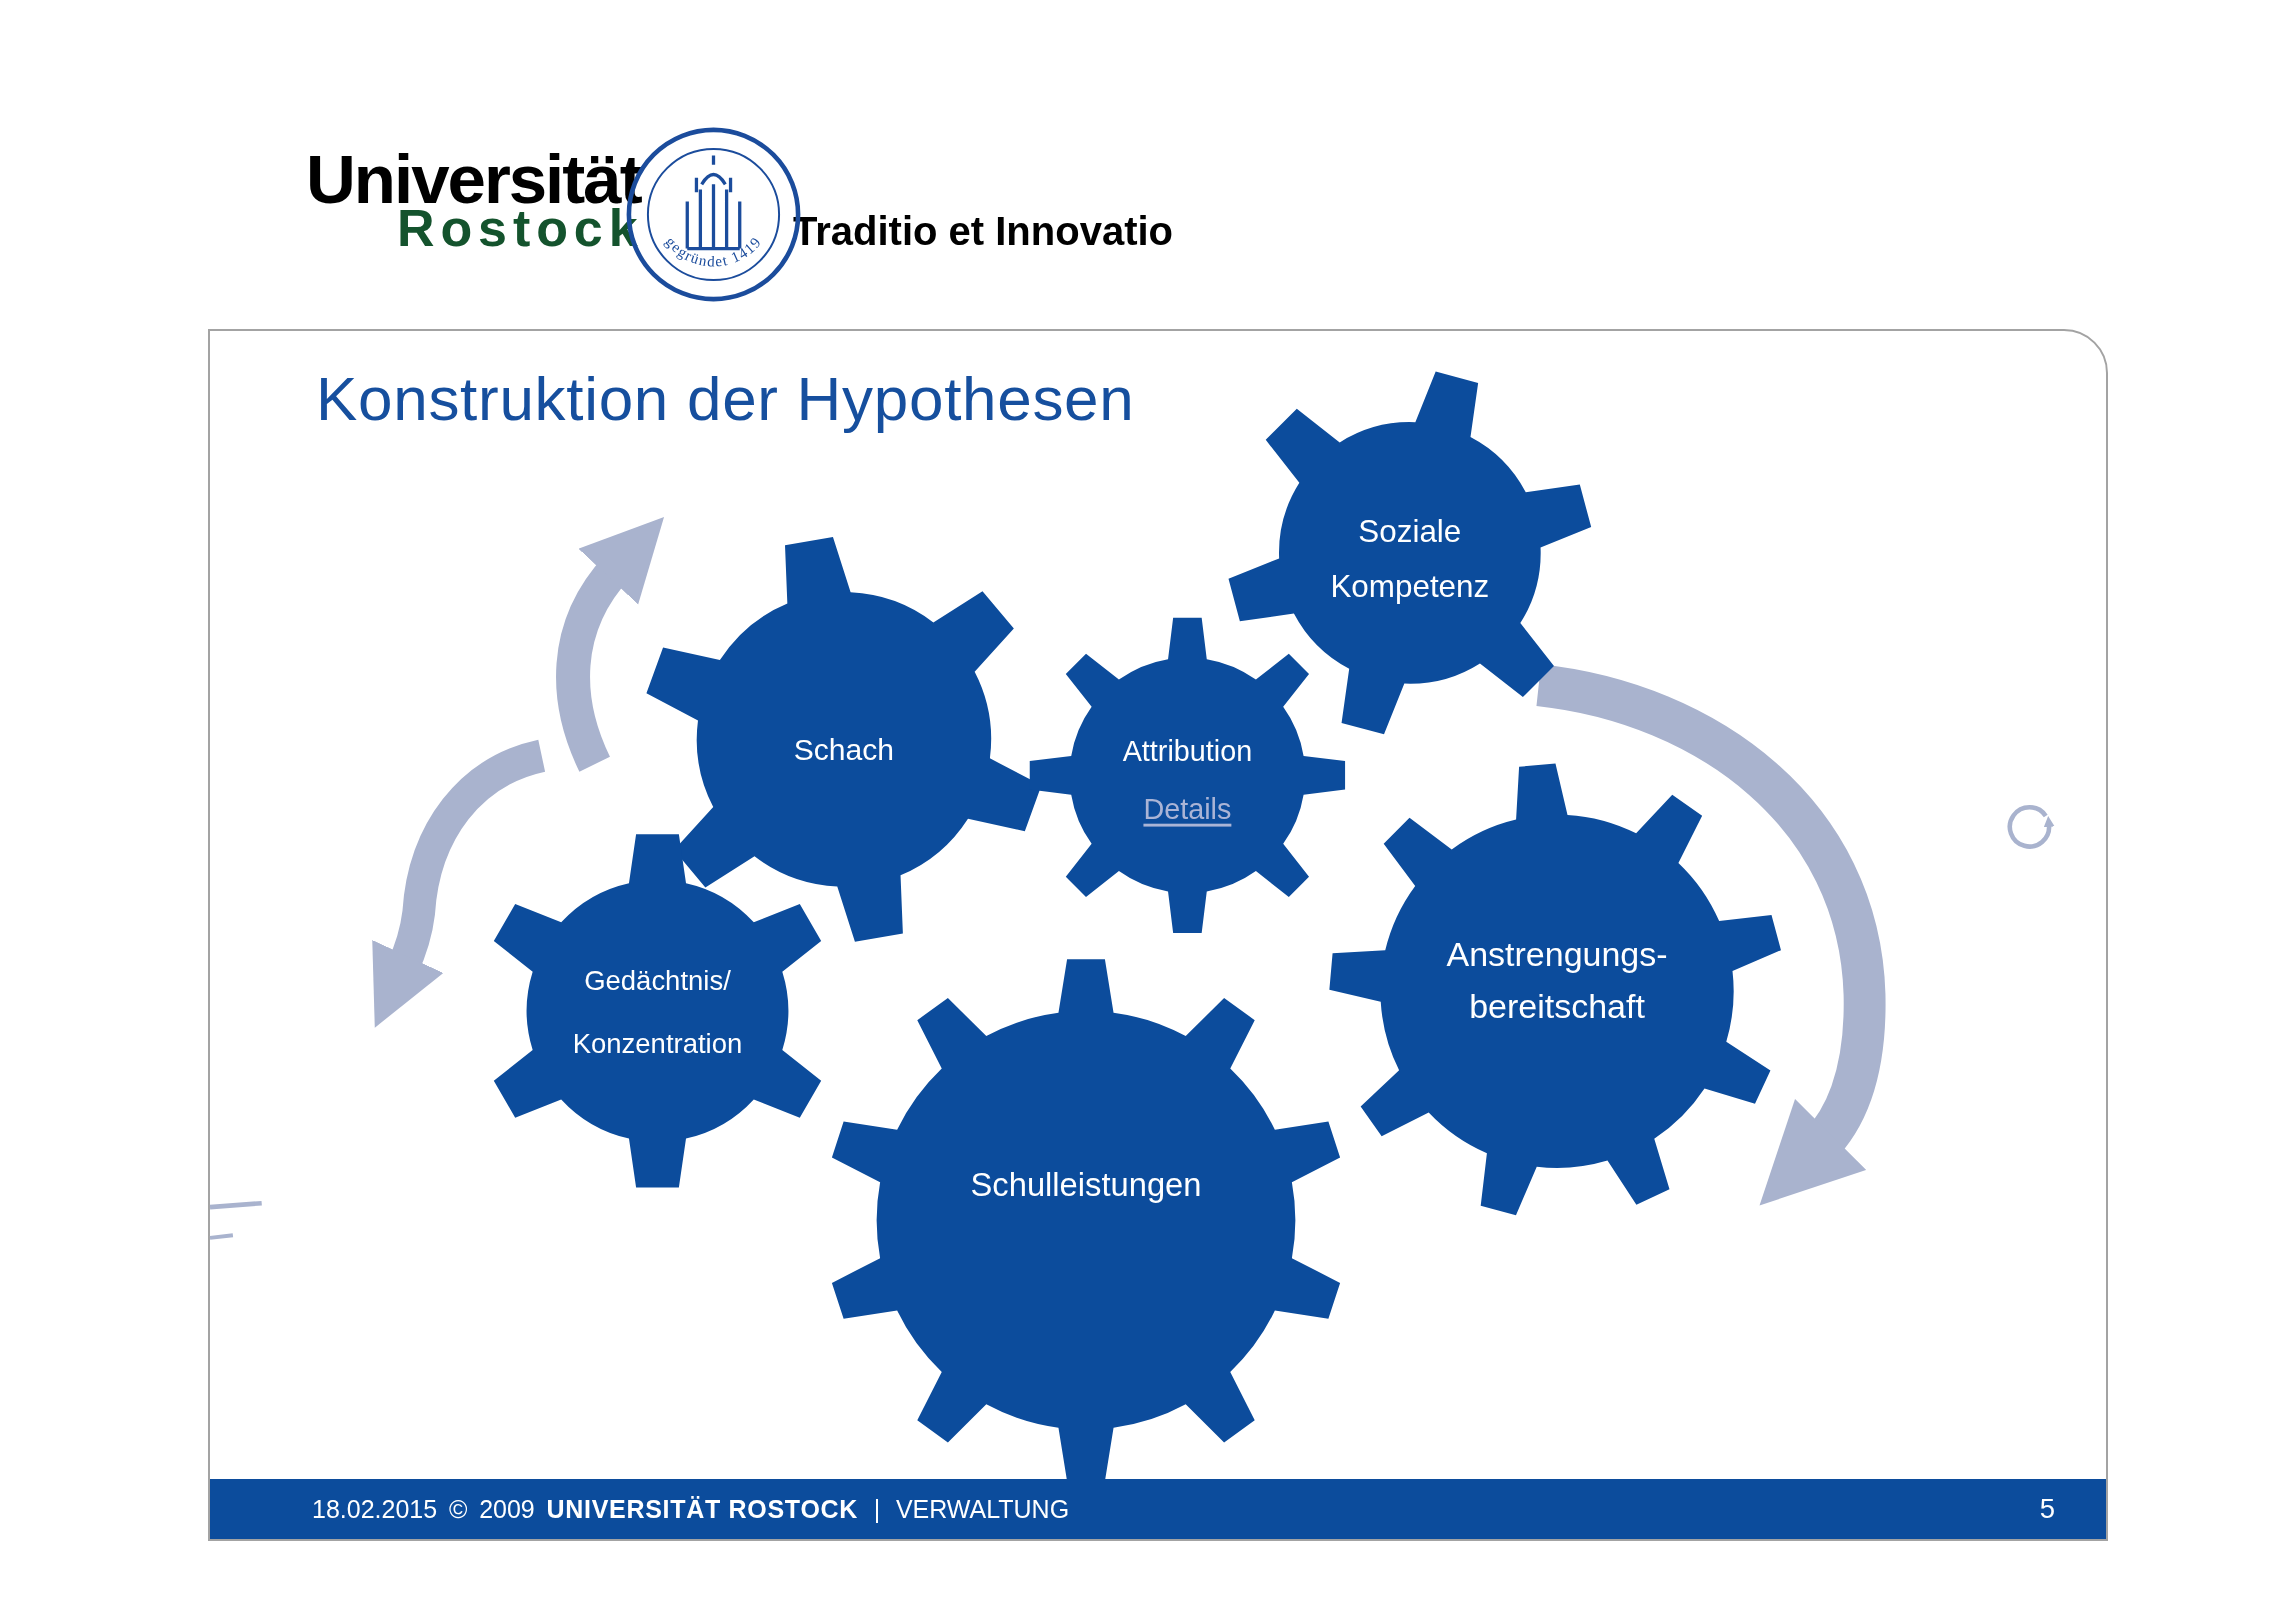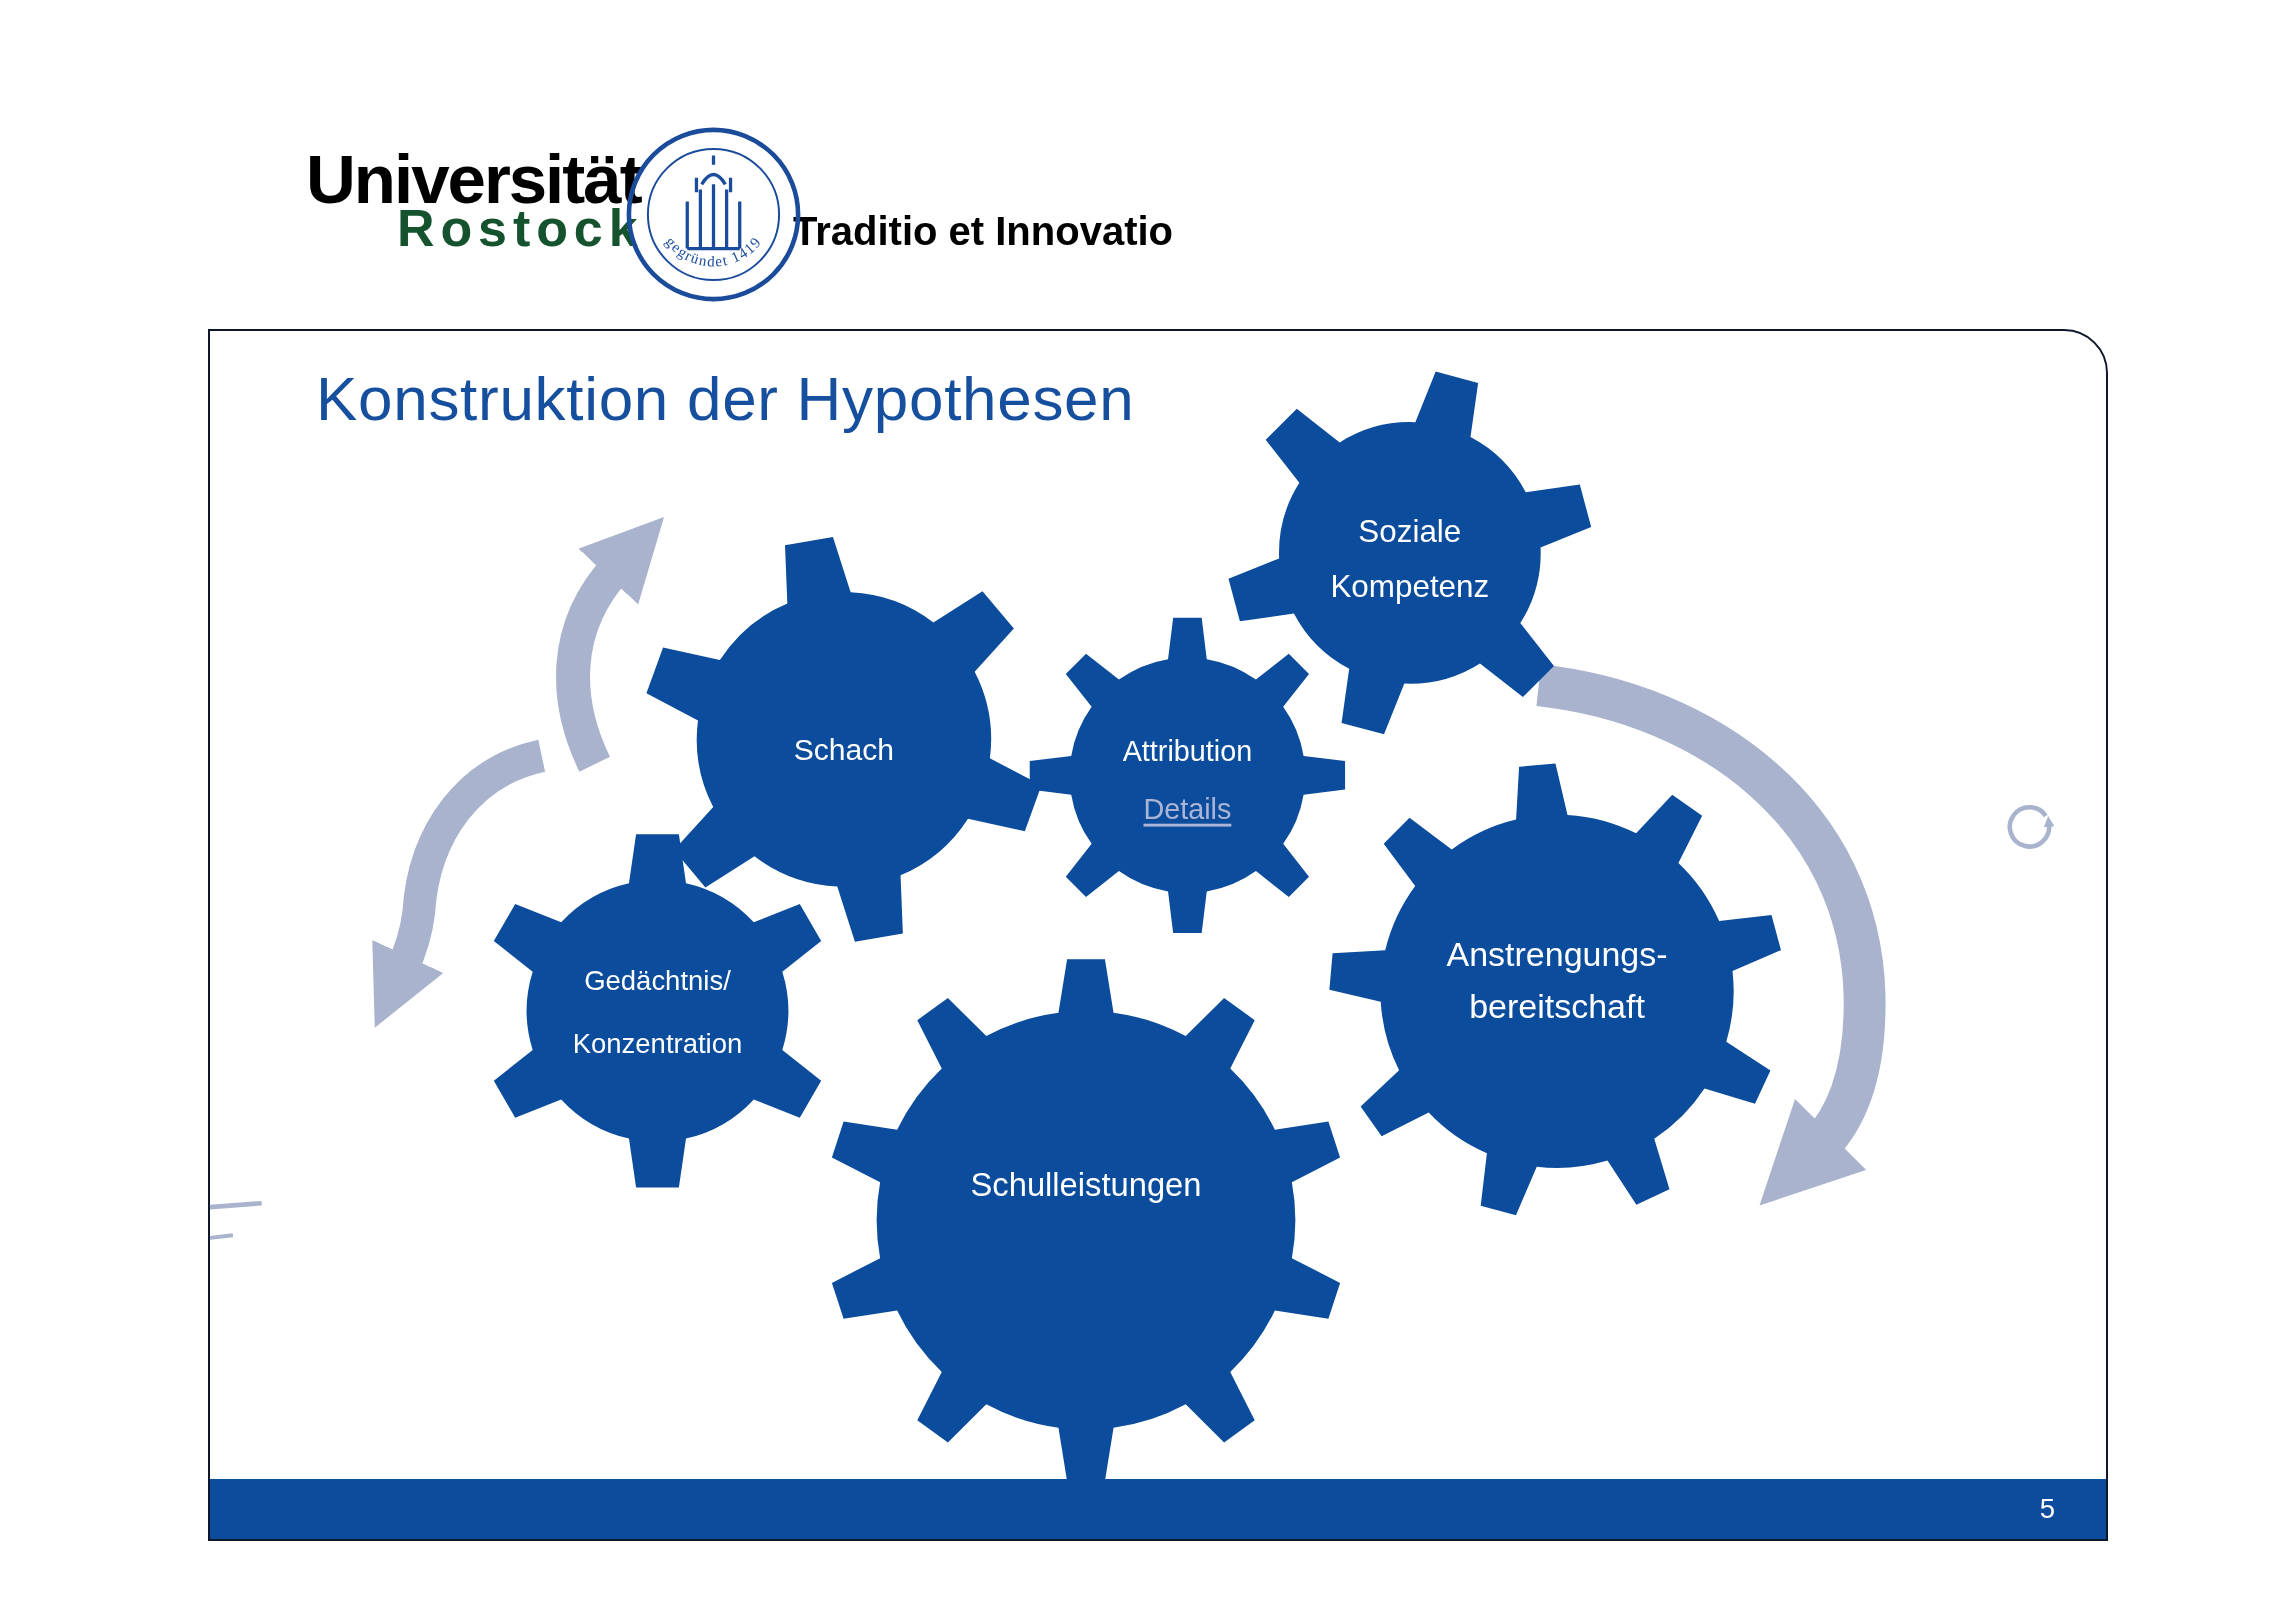--- a/index.html
+++ b/index.html
@@ -17,21 +17,21 @@
     color:#14532d;letter-spacing:5.9px;white-space:nowrap;line-height:1;margin-left:33px;
   }
   .logo-motto{
     position:absolute;left:793px;top:211px;font-size:40px;font-weight:bold;
     color:#000;letter-spacing:0px;white-space:nowrap;line-height:1;
   }
   .seal{position:absolute;left:623px;top:124px;width:181px;height:181px;}
   
   .frame{
     position:absolute;left:208px;top:329px;width:1900px;height:1212px;
-    border:2px solid #0f172a;border-radius:0 44px 0 0;box-sizing:border-box;
+    border:2px solid #a3a3a3;border-radius:0 44px 0 0;box-sizing:border-box;
     background:#ffffff;
   }
   .slide-title{
     position:absolute;left:106px;top:34px;font-size:62px;color:#164f9e;
     letter-spacing:0.7px;white-space:nowrap;line-height:1.1;
   }
   .footer-bar{
     position:absolute;left:0;right:0;bottom:0;height:60px;background:#0c4c9c;
     display:flex;align-items:center;padding:0 51px 0 102px;box-sizing:border-box;
     color:#ffffff;font-size:25px;z-index:3;
@@ -64,20 +64,28 @@
   <path id="sealTextArc" d="M 52 158 A 92 92 0 0 0 224 158" fill="none"></path>
   <text font-size="23" fill="#1b4c9c" letter-spacing="2" font-family="Liberation Serif, serif">
     <textPath href="#sealTextArc" startOffset="50%" text-anchor="middle">gegründet 1419</textPath>
   </text>
 </svg>
 
 <div class="frame">
   <div class="slide-title">Konstruktion der Hypothesen</div>
 
   <div class="footer-bar">
+    <div class="footer-left">
+      <span>18.02.2015</span>
+      <span>©</span>
+      <span>2009</span>
+      <span class="footer-org">UNIVERSITÄT ROSTOCK</span>
+      <span class="footer-sep">|</span>
+      <span>VERWALTUNG</span>
+    </div>
     <span class="footer-page">5</span>
   </div>
 </div>
 
 <svg class="diagram-svg" width="2295" height="1622" viewBox="0 0 3508 2479">
   <defs>
     <marker id="ah" markerUnits="strokeWidth" markerWidth="2.6" markerHeight="2.6" refX="0.4" refY="1.2" orient="auto">
       <path d="M0,0 L2.4,1.2 L0,2.4 Z" fill="#a9b3ce"></path>
     </marker>
   </defs>

